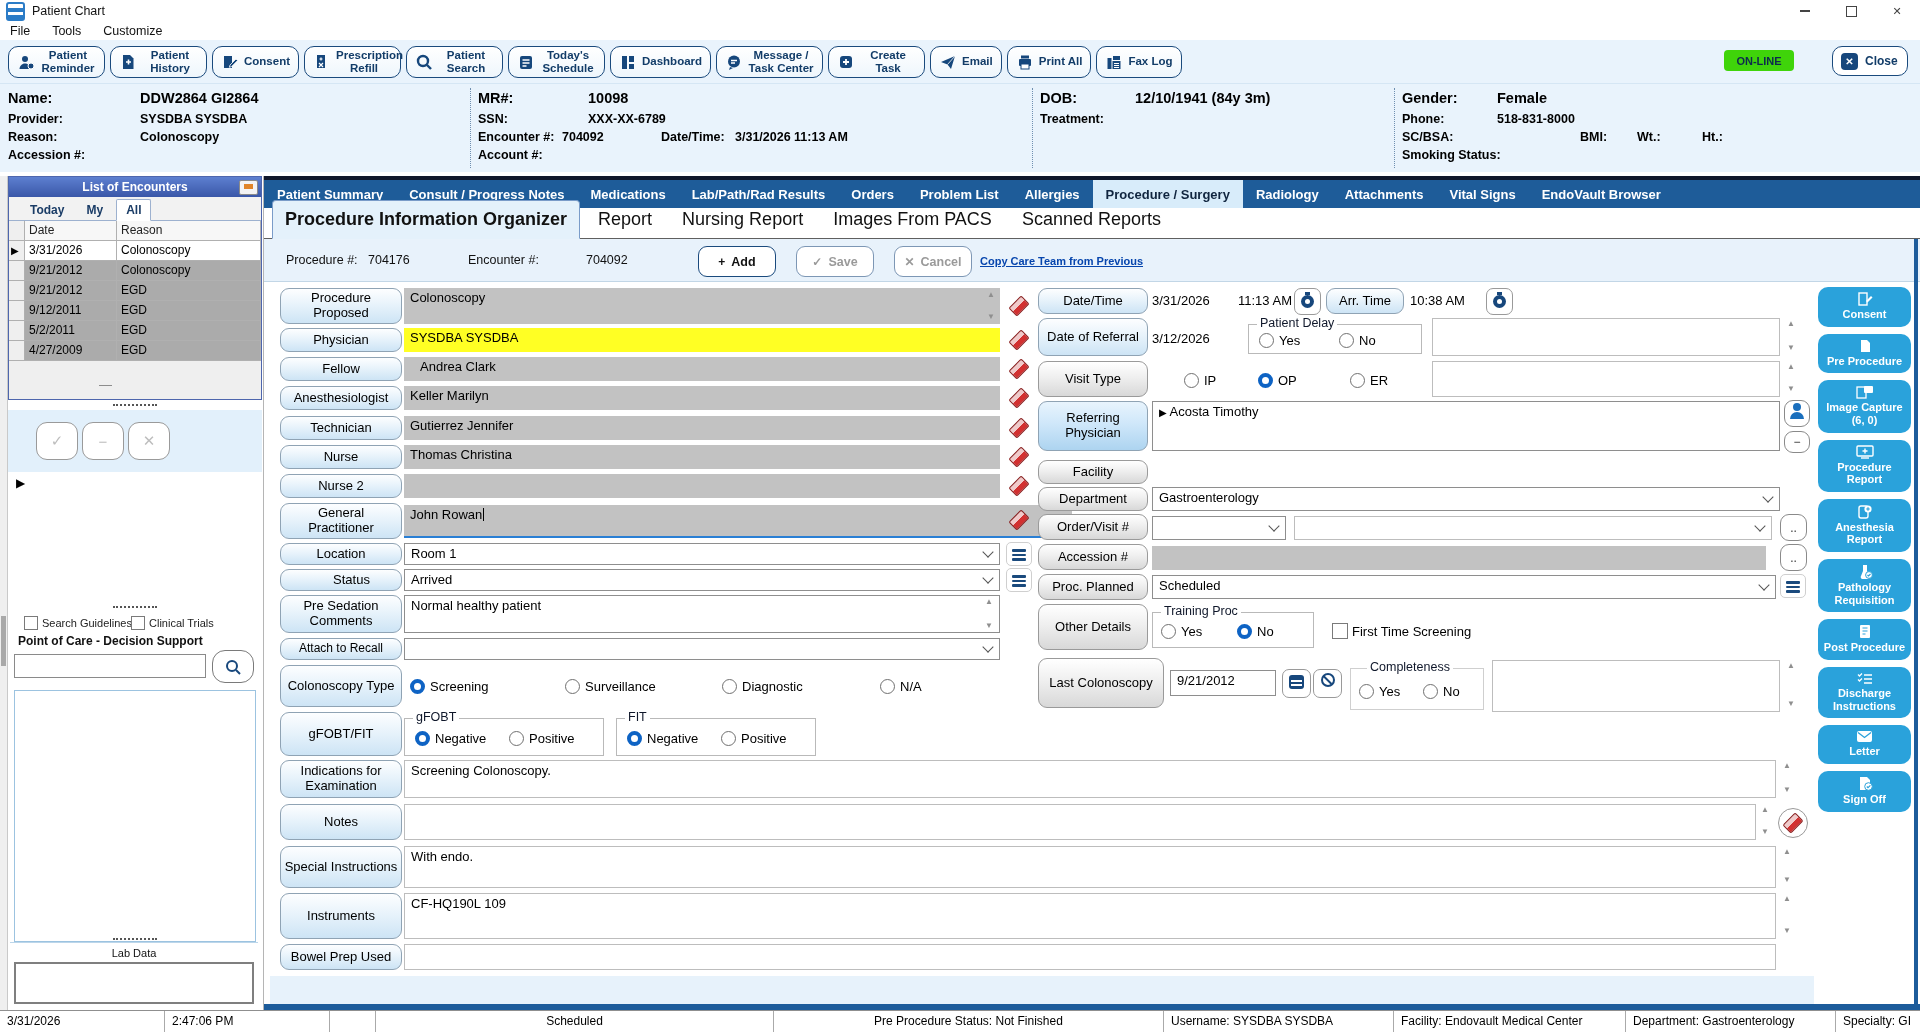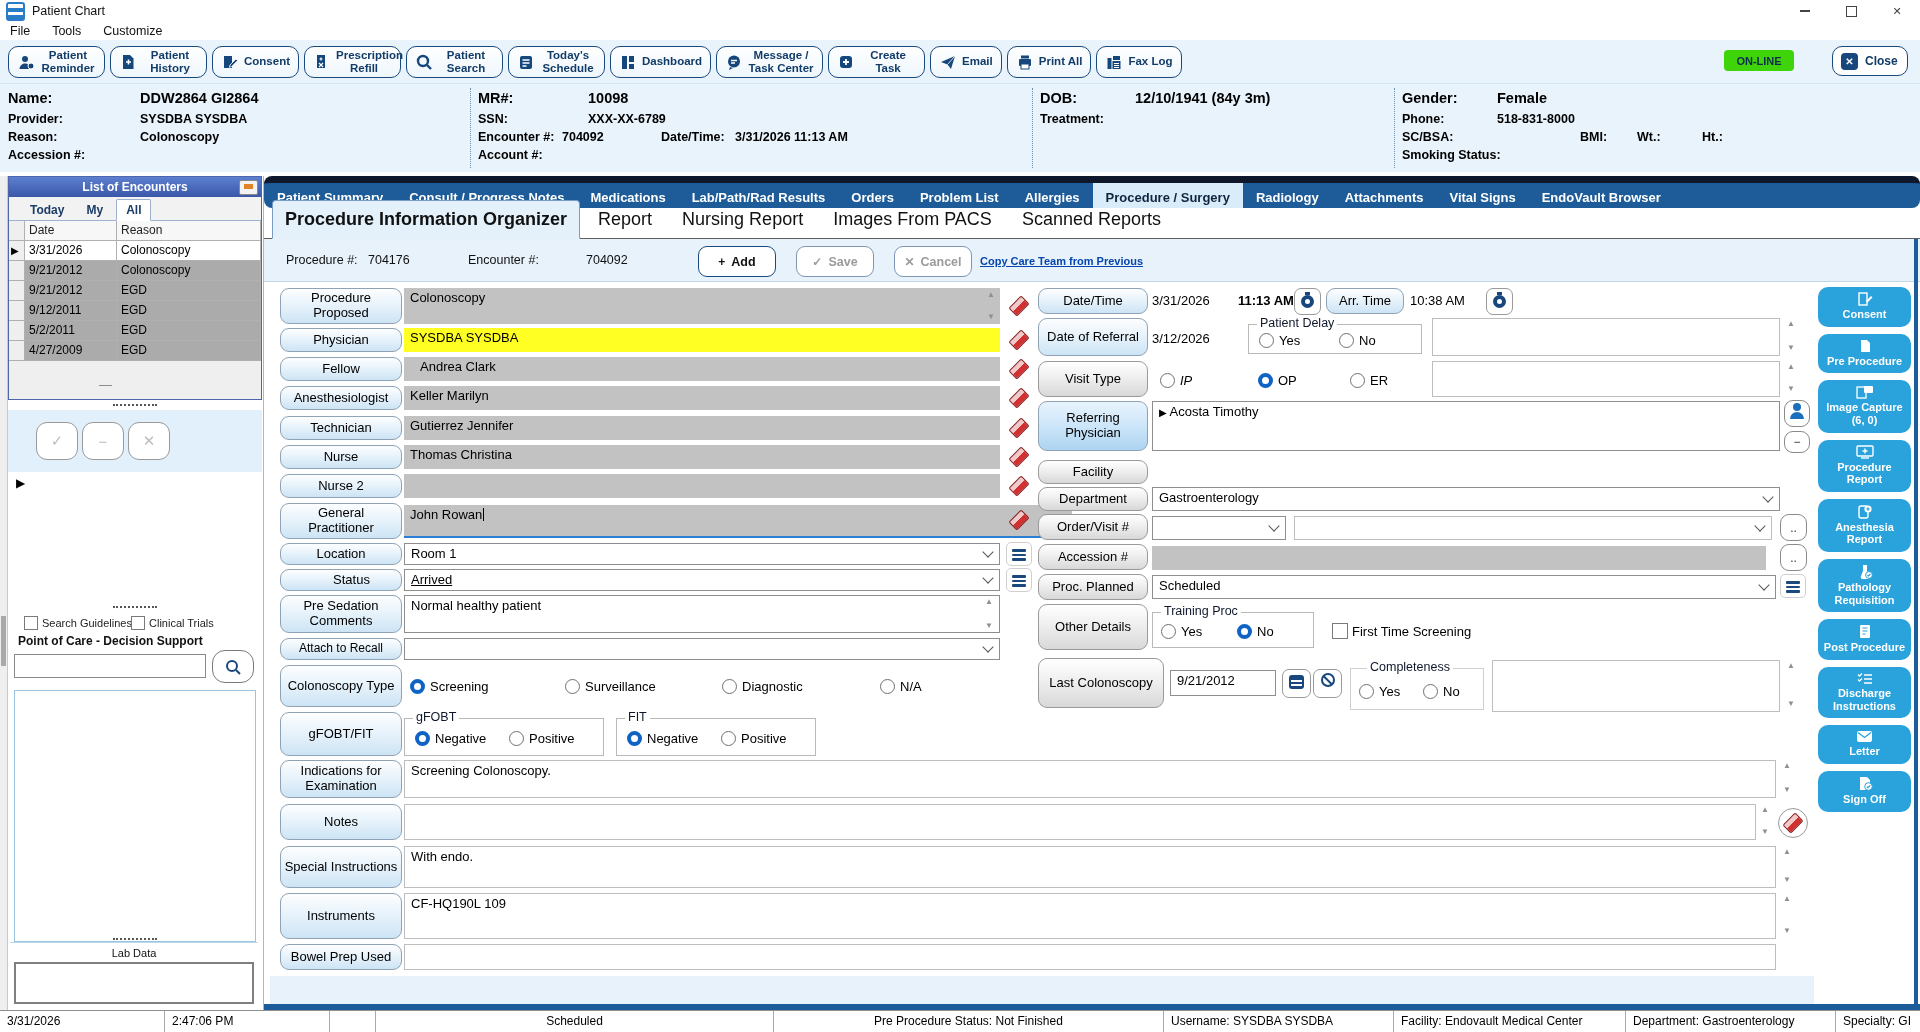--- a/index.html
+++ b/index.html
@@ -52,21 +52,21 @@
   .cbrow{font-size:11px;color:#222;display:flex;align-items:center;}
   .cbx{display:inline-block;width:12px;height:12px;border:1px solid #7a7a7a;background:#fff;margin-right:4px;flex:none;}
   .poct{font-weight:700;font-size:12px;color:#111;}
   .pocinput{position:absolute;left:6px;top:478px;width:192px;height:24px;border:1px solid #8a8a8a;background:#fff;font-size:12px;box-sizing:border-box;}
   .magbtn{position:absolute;left:204px;top:474px;width:40px;height:31px;border:1px solid #7a7a7a;border-radius:13px;background:#fff;display:flex;align-items:center;justify-content:center;}
   .pocbox{position:absolute;left:6px;top:514px;width:240px;height:250px;border:1px solid #9cc3e0;background:#fff;}
   .labwrap{position:absolute;left:2px;top:766px;width:248px;height:64px;border-top:1px solid #bcd6ea;}
   .lablab{text-align:center;font-size:11px;color:#111;margin-top:4px;}
   .labbox{margin:3px auto 0;width:236px;height:38px;border:2px solid #7f7f7f;background:#fff;}
   
-  .mtabs{left:264px;top:176px;width:1656px;height:32px;background:#1e5c99;display:flex;border-top:7px solid #0f172a;box-sizing:border-box;border-radius:8px;}
+  .mtabs{left:264px;top:176px;width:1656px;height:32px;background:#1e5c99;display:flex;border-top:4px solid #0f172a;box-sizing:border-box;}
   .mtab{padding:0 13px;line-height:30px;color:#fff;font-weight:700;font-size:13px;white-space:nowrap;}
   .mtab.on{background:#d8ecfa;color:#10253f;}
   .stabs{left:264px;top:208px;width:1656px;height:31px;background:#fff;border-bottom:1px solid #5f5f5f;box-sizing:border-box;display:flex;align-items:flex-end;padding-left:8px;gap:6px;}
   .stab{font-size:18px;color:#111;padding:8px 12px;white-space:nowrap;}
   .stab.on{background:#e4f1fb;border:1px solid #7a9cc9;border-bottom:1px solid #e4f1fb;border-radius:4px 4px 0 0;margin-bottom:-1px;font-weight:700;}
   .inforow{left:264px;top:239px;width:1656px;height:43px;background:#e8f2fb;border-bottom:1px solid #c2d6e6;box-sizing:border-box;}
   .inflbl{position:absolute;font-size:12.5px;color:#111;top:14px;}
   .cmdbtn{position:absolute;top:7px;width:76px;height:29px;border:1.6px solid #1a4a7d;border-radius:9px;background:#fff;display:flex;align-items:center;justify-content:center;gap:6px;font-size:12.5px;font-weight:700;color:#111;}
   .cmdbtn.dis{color:#9a9a9a;border-color:#7d97b5;}
   .cmdbtn.dis .ic{color:#9a9a9a;}
@@ -454,21 +454,21 @@
 
   <div class="lblb" style="left:280px;top:543px;width:122px;height:22px;">Location</div>
   <div class="wbox" style="left:404px;top:543px;width:596px;height:22px;"><span>Room 1</span><span class="chev"></span></div>
   <span class="burger" style="left:1006px;top:542px;">
       <b></b>
       <b></b>
       <b></b>
     </span>
 
   <div class="lblb" style="left:280px;top:569px;width:122px;height:22px;padding-left:24px;">Status</div>
-  <div class="wbox" style="left:404px;top:569px;width:596px;height:22px;text-decoration:underline;"><span>Arrived</span><span class="chev"></span></div>
+  <div class="wbox" style="left:404px;top:569px;width:596px;height:22px;"><span>Arrived</span><span class="chev"></span></div>
   <span class="burger" style="left:1006px;top:568px;">
       <b></b>
       <b></b>
       <b></b>
     </span>
 
   <div class="lblb" style="left:280px;top:595px;width:122px;height:38px;">Pre Sedation Comments</div>
   <div class="wbox" style="left:404px;top:595px;width:596px;height:38px;">Normal healthy patient</div>
   <span class="ud" style="left:982px;top:598px;height:32px;">
       <i>▲</i>
@@ -525,21 +525,21 @@
   <span class="ud" style="left:1780px;top:895px;height:40px;">
       <i>▲</i>
       <i>▼</i>
     </span>
 
   <div class="lblb" style="left:280px;top:944px;width:122px;height:26px;">Bowel Prep Used</div>
   <div class="wbox" style="left:404px;top:944px;width:1372px;height:26px;border-color:#bdbdbd;"></div>
 
   <div class="lblb" style="left:1038px;top:288px;width:110px;height:26px;">Date/Time</div>
   <span class="opt" style="left:1152px;top:293px;">3/31/2026</span>
-  <span class="opt" style="left:1238px;top:293px;font-weight:bold;">11:13 AM</span>
+  <span class="opt" style="left:1238px;top:293px;">11:13 AM</span>
   <span class="watch" style="left:1294px;top:288px;">
       <i></i>
     </span>
   <div class="lblb" style="left:1326px;top:288px;width:78px;height:26px;">Arr. Time</div>
   <span class="opt" style="left:1410px;top:293px;">10:38 AM</span>
   <span class="watch" style="left:1486px;top:288px;">
       <i></i>
     </span>
 
   <div class="lblb" style="left:1038px;top:318px;width:110px;height:38px;">Date of Referral</div>
@@ -549,21 +549,21 @@
     <span class="opt" style="left:10px;top:8px;"><i class="rad"></i><span>Yes</span></span>
     <span class="opt" style="left:90px;top:8px;"><i class="rad"></i><span>No</span></span>
   </div>
   <div class="wbox" style="left:1432px;top:318px;width:348px;height:38px;border-color:#bdbdbd;"></div>
   <span class="ud" style="left:1784px;top:320px;height:32px;">
       <i>▲</i>
       <i>▼</i>
     </span>
 
   <div class="lblb gray" style="left:1038px;top:361px;width:110px;height:36px;">Visit Type</div>
-  <span class="opt" style="left:1160px;top:373px;font-style:italic;"><i class="rad"></i><span>IP</span></span>
+  <span class="opt" style="left:1184px;top:373px;"><i class="rad"></i><span>IP</span></span>
   <span class="opt" style="left:1258px;top:373px;"><i class="rad on"></i><span>OP</span></span>
   <span class="opt" style="left:1350px;top:373px;"><i class="rad"></i><span>ER</span></span>
   <div class="wbox" style="left:1432px;top:361px;width:348px;height:36px;border-color:#bdbdbd;"></div>
   <span class="ud" style="left:1784px;top:363px;height:30px;">
       <i>▲</i>
       <i>▼</i>
     </span>
 
   <div class="lblb hot" style="left:1038px;top:401px;width:110px;height:50px;">Referring Physician</div>
   <div class="wbox" style="left:1152px;top:401px;width:628px;height:50px;">

